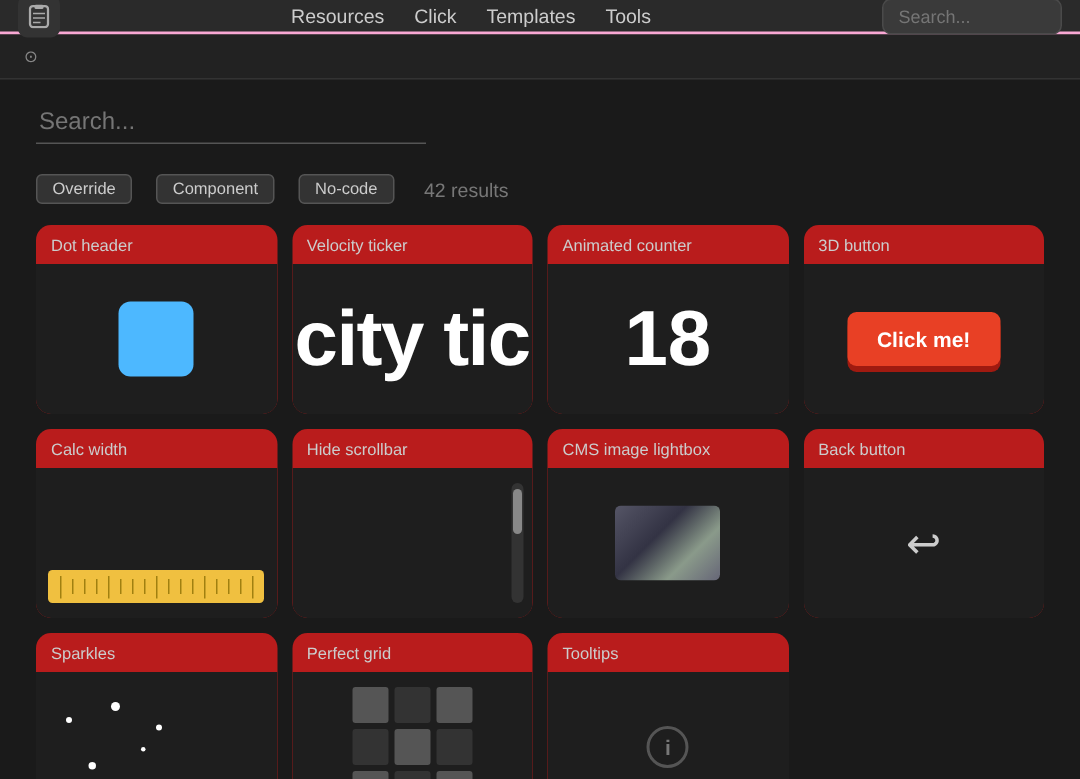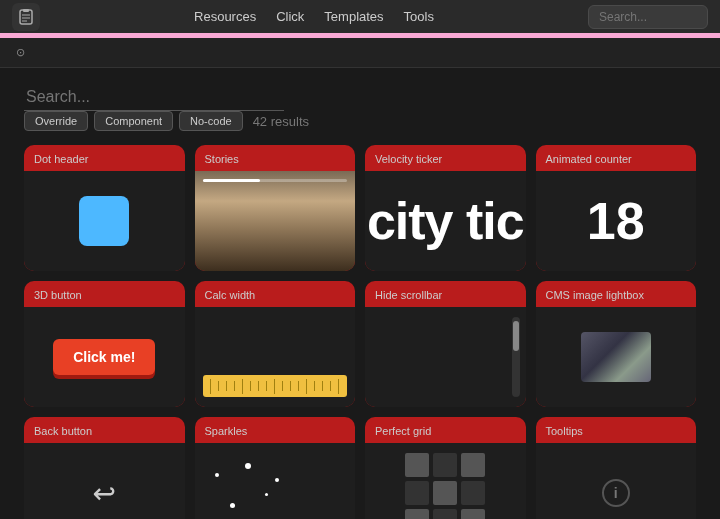--- a/index.html
+++ b/index.html
@@ -9,25 +9,25 @@
       font-family: -apple-system, BlinkMacSystemFont, 'Segoe UI', sans-serif;
       font-size: 13px;
       width: 720px;
       min-height: 519px;
       overflow: hidden;
     }
 
     
     .nav {
       background: #2a2a2a;
-      height: 38px;
+      height: 23px;
       display: flex;
       align-items: center;
       padding: 0 12px;
-      border-bottom: 5px solid #f9a8d4;
+      border-bottom: 2px solid #f9a8d4;
     }
     .nav-logo {
       width: 28px;
       height: 28px;
       background: #333;
       border-radius: 6px;
       display: flex;
       align-items: center;
       justify-content: center;
       flex-shrink: 0;
@@ -83,22 +83,22 @@
       color: #ccc;
       font-size: 16px;
       padding: 4px 2px;
       outline: none;
       width: 260px;
     }
 
     .filter-row {
       display: flex;
       align-items: center;
-      gap: 6px;
-      margin-top: 0;
+      gap: 16px;
+      margin-top: 20px;
     }
     .filter-btn {
       background: #333;
       border: 1px solid #555;
       border-radius: 4px;
       color: #ccc;
       padding: 3px 10px;
       font-size: 11px;
       cursor: pointer;
     }
@@ -380,29 +380,20 @@
 
   <div class="grid">
 
     <div class="card">
       <div class="card-label">Dot header</div>
       <div class="card-preview dot-header-preview">
         <div class="dot-header-box"></div>
       </div>
     </div>
 
-    <div class="card">
-      <div class="card-label">Stories</div>
-      <div class="card-preview stories-preview" style="padding:0; position:relative;">
-        <div class="stories-img-inner" style="width:100%; height:100%;"></div>
-        <div class="stories-bar">
-          <div class="stories-bar-fill"></div>
-        </div>
-      </div>
-    </div>
 
     <div class="card">
       <div class="card-label">Velocity ticker</div>
       <div class="card-preview velocity-preview">
         <span class="velocity-text">city tic</span>
       </div>
     </div>
 
     <div class="card">
       <div class="card-label">Animated counter</div>

